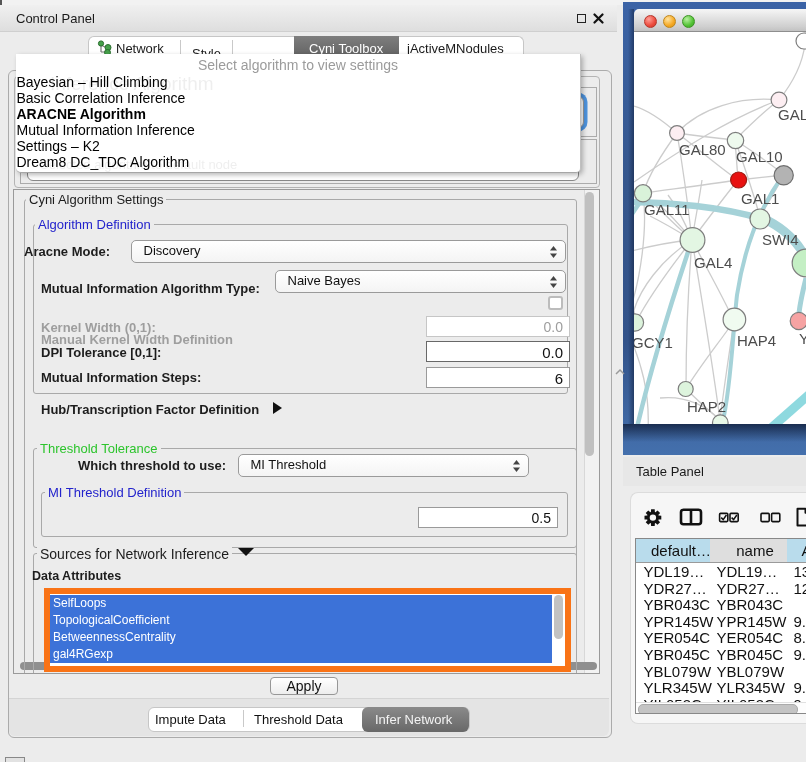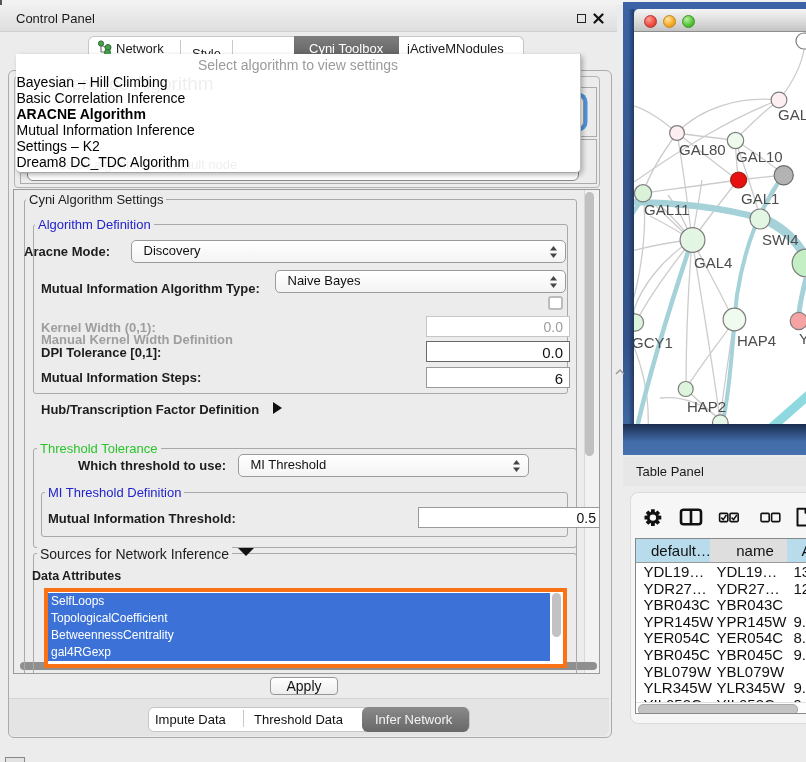--- a/index.html
+++ b/index.html
@@ -105,32 +105,31 @@
   <div class="combo" style="left:224px;top:264px;width:289px;height:21px;">
     <div class="ctext">MI Threshold</div>
     <svg class="carr" viewBox="0 0 9 12">
         <path d="M4.5 0 L8 4.5 L1 4.5 Z" fill="#444"></path>
         <path d="M4.5 12 L8 7.5 L1 7.5 Z" fill="#444"></path>
       </svg>
   </div>
 
   <div class="gbox" style="left:27px;top:302px;width:525px;height:43px;"></div>
   <div class="gtitle" style="left:31px;top:295px;color:#2323cc;">MI Threshold Definition</div>
-  <div class="lbl abs" style="left:34px;top:321px;">Mutual Information Threshold:</div>
-  <div class="tfield" style="left:404px;top:317px;width:138px;height:19px;padding-left:45px;">
+  <div class="tfield" style="left:404px;top:317px;width:138px;height:19px;">
       <span style="font-size:14px;">0.5</span>
     </div>
 
   <div class="gbox" style="left:19px;top:363px;width:542px;height:147px;"></div>
   <div class="gtitle" style="left:23px;top:356px;color:#1d1d1d;font-size:14px;">Sources for Network Inference</div>
   <svg class="abs" style="left:224px;top:358px;" width="16" height="8" viewBox="0 0 16 8">
       <path d="M0 0 L16 0 L8 8 Z" fill="#111"></path>
     </svg>
   <div class="lbl abs" style="left:18px;top:379px;font-size:12.5px;">Data Attributes</div>
-  <div class="abs" style="left:30px;top:398px;width:515px;height:72px;background:#fff;border:4px solid #f97316;overflow:hidden;">
+  <div class="abs" style="left:30px;top:398px;width:515px;height:72px;background:#fff;border:6px solid #f97316;overflow:hidden;">
     <div class="abs" style="left:0;top:1px;width:502px;height:17px;background:#3c72d8;color:#fff;font-size:12px;padding-left:3px;line-height:17px;box-sizing:border-box;">SelfLoops</div>
     <div class="abs" style="left:0;top:18px;width:502px;height:17px;background:#3c72d8;color:#fff;font-size:12px;padding-left:3px;line-height:17px;box-sizing:border-box;">TopologicalCoefficient</div>
     <div class="abs" style="left:0;top:35px;width:502px;height:17px;background:#3c72d8;color:#fff;font-size:12px;padding-left:3px;line-height:17px;box-sizing:border-box;">BetweennessCentrality</div>
     <div class="abs" style="left:0;top:52px;width:502px;height:17px;background:#3c72d8;color:#fff;font-size:12px;padding-left:3px;line-height:17px;box-sizing:border-box;">gal4RGexp</div>
     <div class="abs" style="left:504px;top:1px;width:9px;height:44px;background:#c2c2c2;border-radius:5px;"></div>
   </div>
 </div>
 
 <div class="abs" style="left:16px;top:54px;width:564px;height:118px;background:#fff;border-radius:0 0 5px 5px;box-shadow:2px 2px 5px rgba(0,0,0,0.28);border-bottom:1px solid #a6a6a6;border-right:1px solid #c0c0c0;">
   <div style="position:absolute;left:0;top:3px;width:100%;text-align:center;font-size:14px;color:#9b9b9b;">Select algorithm to view settings</div>

